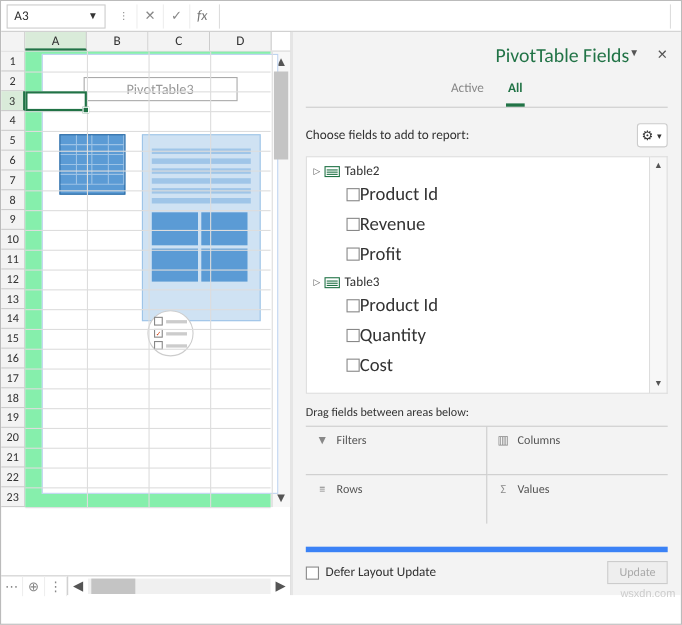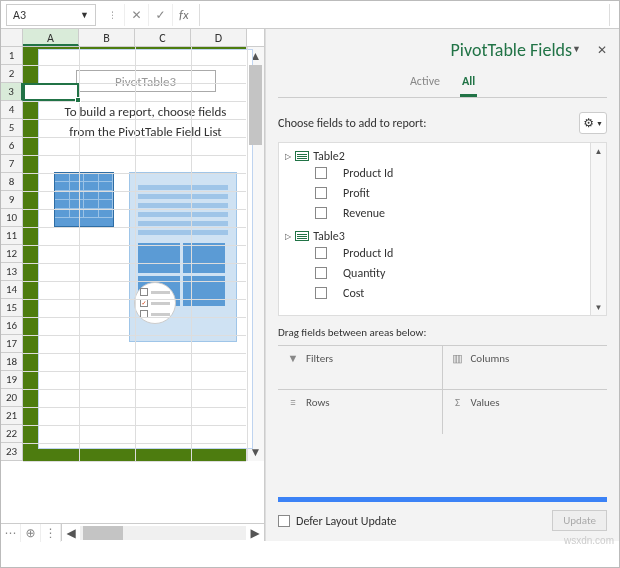--- a/index.html
+++ b/index.html
@@ -17,21 +17,21 @@
   .sheet { width:264px; display:flex; flex-direction:column; border-right:1px solid #ccc;}
   .grid-area { flex:1; position:relative; overflow:hidden;}
   .col-headers { display:flex; height:18px; background:#fff; border-bottom:1px solid #ccc;}
   .corner { width:22px; border-right:1px solid #ccc; background:#f3f3f3;}
   .col-h { width:56px; text-align:center; border-right:1px solid #ccc; background:#f3f3f3; font-size:12px; line-height:18px; color:#333;}
   .col-h.sel { background:#d9ebd9; border-bottom:2px solid #217346;}
   .rows { display:flex; flex:1;}
   .row-headers { width:22px; background:#f3f3f3; }
   .row-h { height:18px; border-bottom:1px solid #ccc; border-right:1px solid #ccc; text-align:center; font-size:11px; line-height:18px; color:#333; }
   .row-h.sel { background:#d9ebd9; border-right:2px solid #217346;}
-  .cells { flex:1; position:relative; background:#4d7c0f;}
+  .cells { flex:1; position:relative; background:#86efac;}
   .gridline-v { position:absolute; top:0; bottom:0; width:1px; background:#ddd;}
   .gridline-h { position:absolute; left:0; right:0; height:1px; background:#ddd;}
   .selected-cell { position:absolute; border:2px solid #217346; background:#fff;}
   .sel-handle { width:6px;height:6px;background:#217346;position:absolute;right:-4px;bottom:-4px;border:1px solid #fff;}
 
   .pt-placeholder { position:absolute; left:15px; top:2px; width:215px; height:400px; border:1px solid #bfd4f0; background:#fff;}
   .pt-title { margin:20px auto 10px; width:140px; height:22px; border:1px solid #aaa; color:#999; text-align:center; line-height:22px; font-size:13px;}
   .pt-msg { text-align:center; font-size:13px; color:#333; padding:0 15px; line-height:20px;}
   .pt-illustration { margin-top:30px; display:flex; gap:15px; padding:0 15px;}
   .illus-left { width:60px; }
@@ -75,21 +75,21 @@
   .field-list { flex:0 0 170px; display:flex;}
   .field-tree { flex:1; background:#fff; border:1px solid #ddd; padding:6px; overflow:auto;}
   .fl-scroll { width:16px; border:1px solid #ddd; border-left:none; background:#f7f7f7; display:flex; flex-direction:column;}
   .fl-scroll-btn{height:16px;display:flex;align-items:center;justify-content:center;font-size:8px;color:#555;}
   .fl-scroll-track{flex:1;}
   .tree-table { margin-bottom:6px;}
   .tree-table-name { display:flex; align-items:center; gap:4px; font-size:12px;}
   .tree-caret { font-size:8px; color:#555;}
   .tree-icon { width:14px; height:10px; background:#fff;border:1px solid #217346; position:relative;}
   .tree-icon::before{content:"";position:absolute;top:2px;left:1px;right:1px;height:1px;background:#217346;box-shadow:0 2px 0 #217346, 0 4px 0 #217346;}
-  .tree-field { display:flex; align-items:center; gap:16px; padding:3px 0 3px 30px; font-size:12px;}
+  .tree-field { display:flex; align-items:center; gap:0; padding:3px 0 3px 30px; font-size:17px;}
   .tree-check { width:12px; height:12px; border:1px solid #888; background:#fff;}
   
   .drag-label { font-size:11px; margin:10px 0 6px;}
   .areas { display:flex; flex-wrap:wrap; border-top:1px solid #ccc;}
   .area { width:50%; height:44px; padding:6px 8px; display:flex; align-items:flex-start; gap:6px; font-size:11px; color:#555;}
   .area:nth-child(1),.area:nth-child(2){border-bottom:1px solid #ccc;}
   .area:nth-child(1),.area:nth-child(3){border-right:1px solid #ccc;}
   .area-icon{width:14px;text-align:center;color:#888;font-size:11px;}
   
   .defer-row { display:flex; align-items:center; justify-content:space-between; border-top:5px solid #3b82f6; padding-top:8px; margin-top:auto;}
@@ -152,21 +152,20 @@
             <div class="row-h">18</div>
             <div class="row-h">19</div>
             <div class="row-h">20</div>
             <div class="row-h">21</div>
             <div class="row-h">22</div>
             <div class="row-h">23</div>
           </div>
         <div class="cells" id="cells">
           <div class="pt-placeholder">
             <div class="pt-title">PivotTable3</div>
-            <div class="pt-msg">To build a report, choose fields from the PivotTable Field List</div>
             <div class="pt-illustration">
               <div class="illus-left">
                 <div class="illus-table">
                   <div class="illus-table-row">
                       <span></span>
                       <span></span>
                       <span></span>
                       <span></span>
                     </div>
                   <div class="illus-table-row">
@@ -309,25 +308,25 @@
               <span class="tree-caret">▷</span>
               <span class="tree-icon"></span>
               <span>Table2</span>
             </div>
             <div class="tree-field">
               <span class="tree-check"></span>
               <span>Product Id</span>
             </div>
             <div class="tree-field">
               <span class="tree-check"></span>
+              <span>Revenue</span>
+            </div>
+            <div class="tree-field">
+              <span class="tree-check"></span>
               <span>Profit</span>
-            </div>
-            <div class="tree-field">
-              <span class="tree-check"></span>
-              <span>Revenue</span>
             </div>
           </div>
           <div class="tree-table">
             <div class="tree-table-name">
               <span class="tree-caret">▷</span>
               <span class="tree-icon"></span>
               <span>Table3</span>
             </div>
             <div class="tree-field">
               <span class="tree-check"></span>

